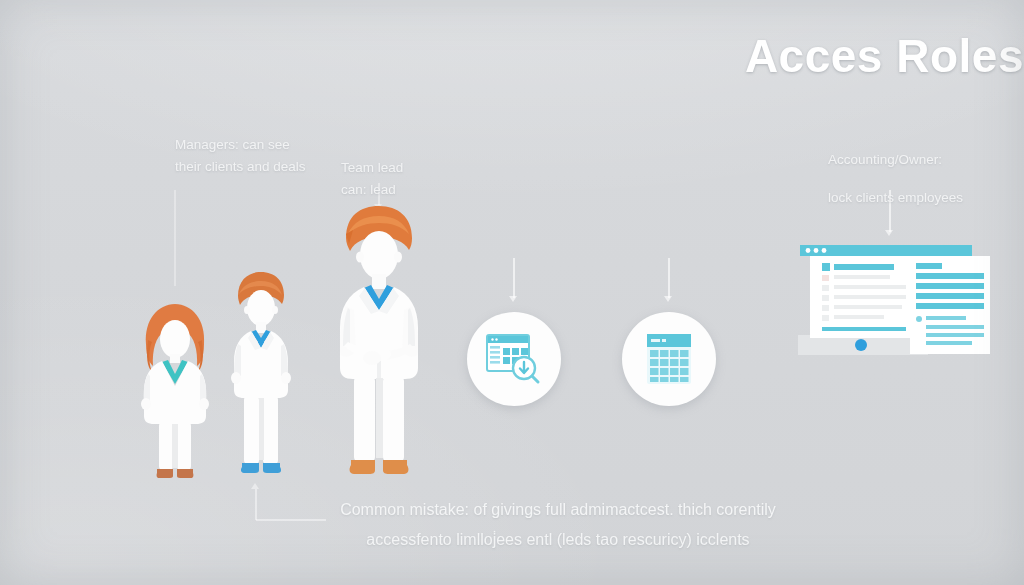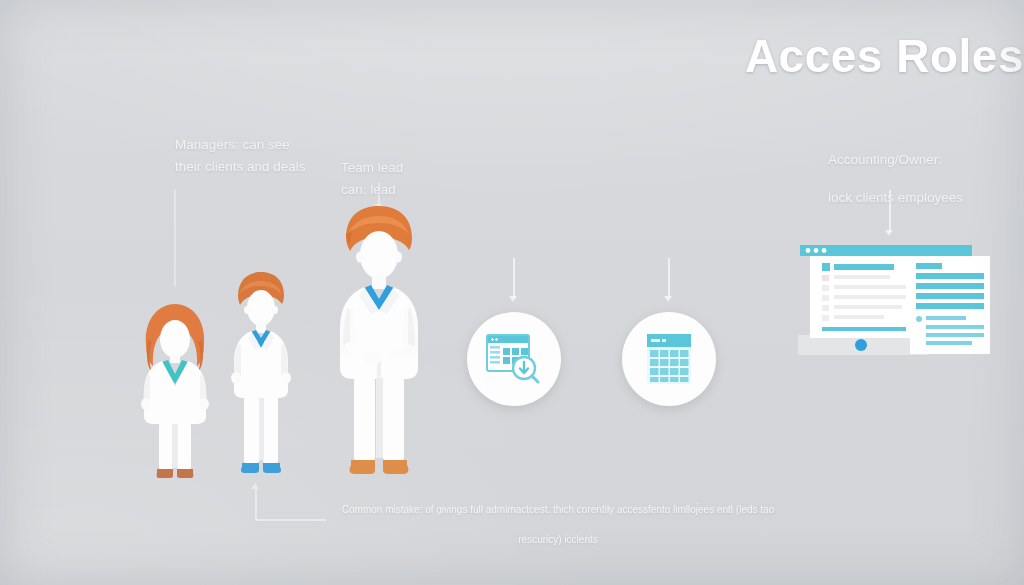--- a/index.html
+++ b/index.html
@@ -65,21 +65,21 @@
   #note-director { left: 624px; top: 211px; width: 132px; }
   #note-owner    { left: 828px; top: 141px; width: 190px; line-height: 38px; }
 
   #note-common {
     position: absolute;
     left: 328px;
     top: 495px;
     width: 460px;
     text-align: center;
     color: #f4f5f6;
-    font-size: 10px;
+    font-size: 16px;
     line-height: 30px;
     text-shadow: 0 1px 2px rgba(150,155,160,0.30);
     filter: blur(0.4px);
   }
 
   
   .conn { position: absolute; background: rgba(255,255,255,0.62); }
   .conn-v { width: 2px; }
   .conn-h { height: 2px; }
   .arrow-down {

